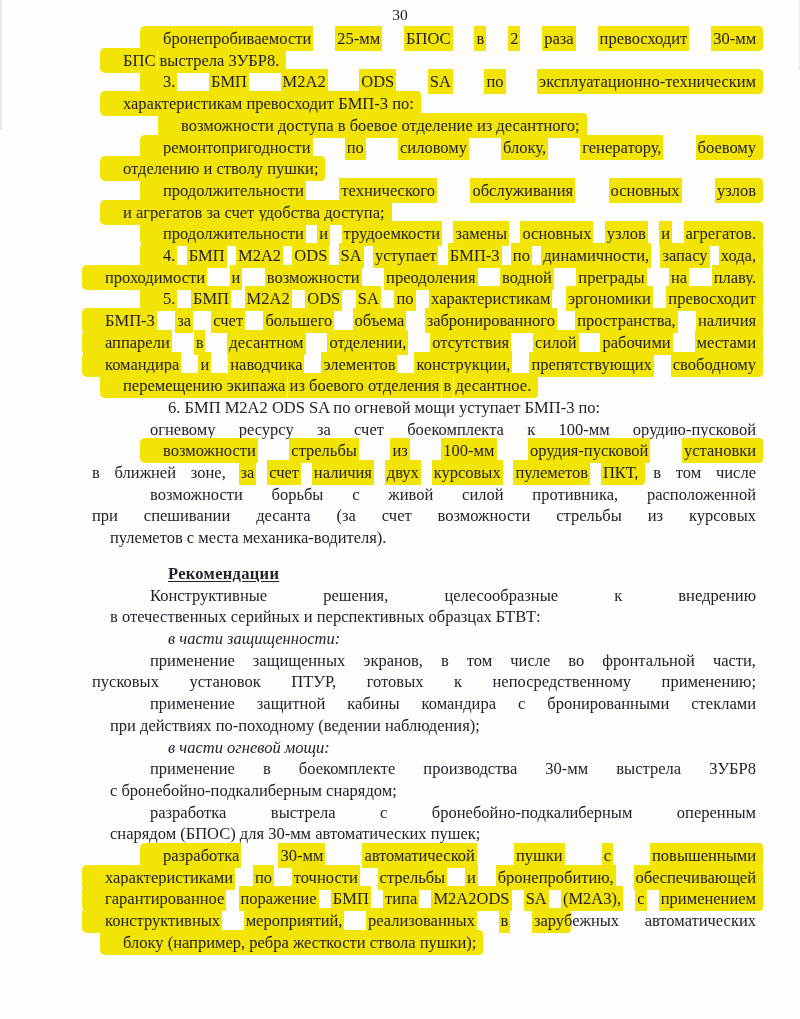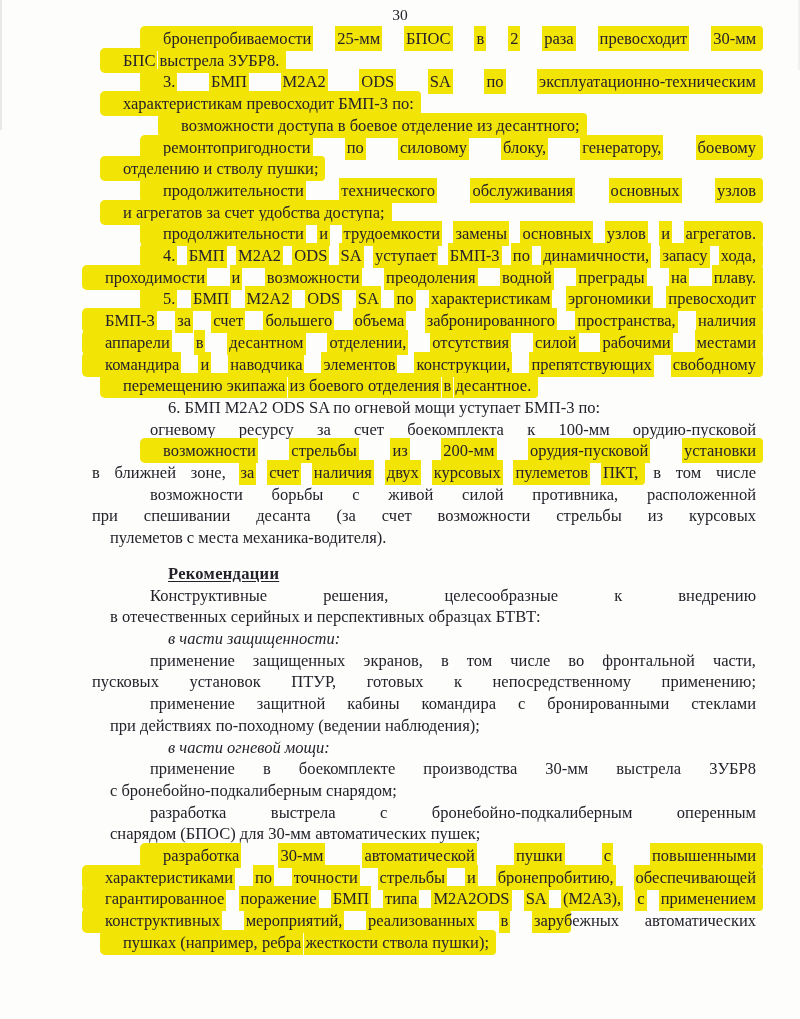--- a/index.html
+++ b/index.html
@@ -85,21 +85,21 @@
       <div class="line indent"><span><span class="hlw hlw-first">продолжительности</span> <span class="hlw">и</span> <span class="hlw">трудоемкости</span> <span class="hlw">замены</span> <span class="hlw">основных</span> <span class="hlw">узлов</span> <span class="hlw">и</span> <span class="hlw hlw-last">агрегатов.</span></span></div>
       <div class="line indent"><span><span class="hlw hlw-first">4.</span> <span class="hlw">БМП</span> <span class="hlw">М2А2</span> <span class="hlw">ODS</span> <span class="hlw">SA</span> <span class="hlw">уступает</span> <span class="hlw">БМП-3</span> <span class="hlw">по</span> <span class="hlw">динамичности,</span> <span class="hlw">запасу</span> <span class="hlw hlw-last">хода,</span></span></div>
       <div class="line"><span><span class="hlw hlw-first">проходимости</span> <span class="hlw">и</span> <span class="hlw">возможности</span> <span class="hlw">преодоления</span> <span class="hlw">водной</span> <span class="hlw">преграды</span> <span class="hlw">на</span> <span class="hlw hlw-last">плаву.</span></span></div>
       <div class="line indent"><span><span class="hlw hlw-first">5.</span> <span class="hlw">БМП</span> <span class="hlw">М2А2</span> <span class="hlw">ODS</span> <span class="hlw">SA</span> <span class="hlw">по</span> <span class="hlw">характеристикам</span> <span class="hlw">эргономики</span> <span class="hlw hlw-last">превосходит</span></span></div>
       <div class="line"><span><span class="hlw hlw-first">БМП-3</span> <span class="hlw">за</span> <span class="hlw">счет</span> <span class="hlw">большего</span> <span class="hlw">объема</span> <span class="hlw">забронированного</span> <span class="hlw">пространства,</span> <span class="hlw hlw-last">наличия</span></span></div>
       <div class="line"><span><span class="hlw hlw-first">аппарели</span> <span class="hlw">в</span> <span class="hlw">десантном</span> <span class="hlw">отделении,</span> <span class="hlw">отсутствия</span> <span class="hlw">силой</span> <span class="hlw">рабочими</span> <span class="hlw hlw-last">местами</span></span></div>
       <div class="line"><span><span class="hlw hlw-first">командира</span> <span class="hlw">и</span> <span class="hlw">наводчика</span> <span class="hlw">элементов</span> <span class="hlw">конструкции,</span> <span class="hlw">препятствующих</span> <span class="hlw hlw-last">свободному</span></span></div>
       <div class="line last"><span><span class="hlw hlw-first">перемещению</span> <span class="hlw">экипажа</span> <span class="hlw">из</span> <span class="hlw">боевого</span> <span class="hlw">отделения</span> <span class="hlw">в</span> <span class="hlw hlw-last">десантное.</span></span></div>
       <div class="line indent last"><span>6. БМП М2А2 ODS SA по огневой мощи уступает БМП-3 по:</span></div>
       <div class="line indent"><span>огневому ресурсу за счет боекомплекта к 100-мм орудию-пусковой</span></div>
-      <div class="line indent"><span><span class="hlw hlw-first">возможности</span> <span class="hlw">стрельбы</span> <span class="hlw">из</span> <span class="hlw">200-мм</span> <span class="hlw">орудия-пусковой</span> <span class="hlw hlw-last">установки</span></span></div>
+      <div class="line indent"><span><span class="hlw hlw-first">возможности</span> <span class="hlw">стрельбы</span> <span class="hlw">из</span> <span class="hlw">100-мм</span> <span class="hlw">орудия-пусковой</span> <span class="hlw hlw-last">установки</span></span></div>
       <div class="line"><span>в ближней зоне, </span><span><span class="hlw">за</span> <span class="hlw">счет</span> <span class="hlw">наличия</span> <span class="hlw">двух</span> <span class="hlw">курсовых</span> <span class="hlw">пулеметов</span> <span class="hlw hlw-last">ПКТ,</span></span><span> в том числе</span></div>
       <div class="line indent"><span>возможности борьбы с живой силой противника, расположенной</span></div>
       <div class="line"><span>при спешивании десанта (за счет возможности стрельбы из курсовых</span></div>
       <div class="line last"><span>пулеметов с места механика-водителя).</span></div>
       <div class="line indent last heading gap"><span>Рекомендации</span></div>
       <div class="line indent"><span>Конструктивные решения, целесообразные к внедрению</span></div>
       <div class="line last"><span>в отечественных серийных и перспективных образцах БТВТ:</span></div>
       <div class="line indent last italic"><span>в части защищенности:</span></div>
       <div class="line indent"><span>применение защищенных экранов, в том числе во фронтальной части,</span></div>
       <div class="line"><span>пусковых установок ПТУР, готовых к непосредственному применению;</span></div>
@@ -107,15 +107,15 @@
       <div class="line last"><span>при действиях по-походному (ведении наблюдения);</span></div>
       <div class="line indent last italic"><span>в части огневой мощи:</span></div>
       <div class="line indent"><span>применение в боекомплекте производства 30-мм выстрела 3УБР8</span></div>
       <div class="line last"><span>с бронебойно-подкалиберным снарядом;</span></div>
       <div class="line indent"><span>разработка выстрела с бронебойно-подкалиберным оперенным</span></div>
       <div class="line last"><span>снарядом (БПОС) для 30-мм автоматических пушек;</span></div>
       <div class="line indent"><span><span class="hlw hlw-first">разработка</span> <span class="hlw">30-мм</span> <span class="hlw">автоматической</span> <span class="hlw">пушки</span> <span class="hlw">с</span> <span class="hlw hlw-last">повышенными</span></span></div>
       <div class="line"><span><span class="hlw hlw-first">характеристиками</span> <span class="hlw">по</span> <span class="hlw">точности</span> <span class="hlw">стрельбы</span> <span class="hlw">и</span> <span class="hlw">бронепробитию,</span> <span class="hlw hlw-last">обеспечивающей</span></span></div>
       <div class="line"><span><span class="hlw hlw-first">гарантированное</span> <span class="hlw">поражение</span> <span class="hlw">БМП</span> <span class="hlw">типа</span> <span class="hlw">М2А2ODS</span> <span class="hlw">SA</span> <span class="hlw">(М2А3),</span> <span class="hlw">с</span> <span class="hlw hlw-last">применением</span></span></div>
       <div class="line"><span><span class="hlw hlw-first">конструктивных</span> <span class="hlw">мероприятий,</span> <span class="hlw">реализованных</span> <span class="hlw">в</span> <span class="hlw hlw-last">зару</span></span><span>бежных автоматических</span></div>
-      <div class="line last"><span><span class="hlw hlw-first">пушках</span> <span class="hlw">(например,</span> <span class="hlw">ребра</span> <span class="hlw">жесткости</span> <span class="hlw">ствола</span> <span class="hlw hlw-last">пушки);</span></span></div>
+      <div class="line last"><span><span class="hlw hlw-first">блоку</span> <span class="hlw">(например,</span> <span class="hlw">ребра</span> <span class="hlw">жесткости</span> <span class="hlw">ствола</span> <span class="hlw hlw-last">пушки);</span></span></div>
     </div>
 </div>
 
 </body></html>

